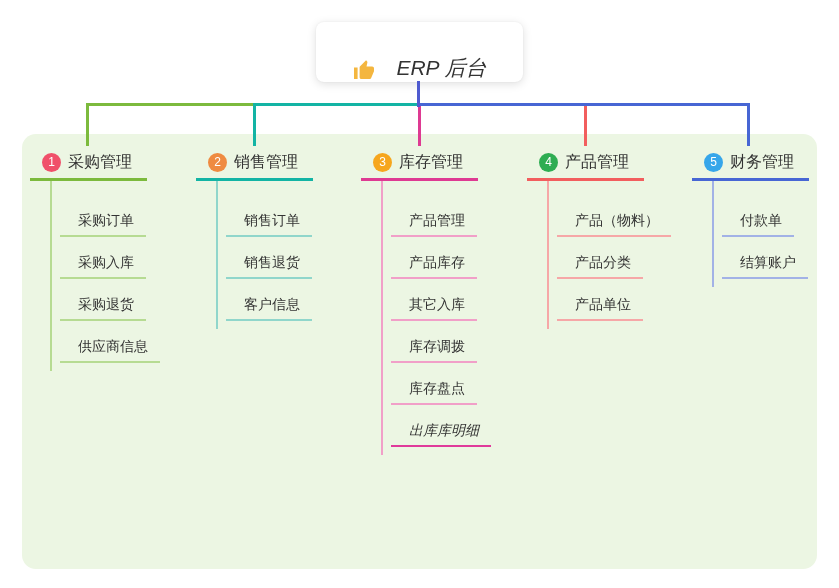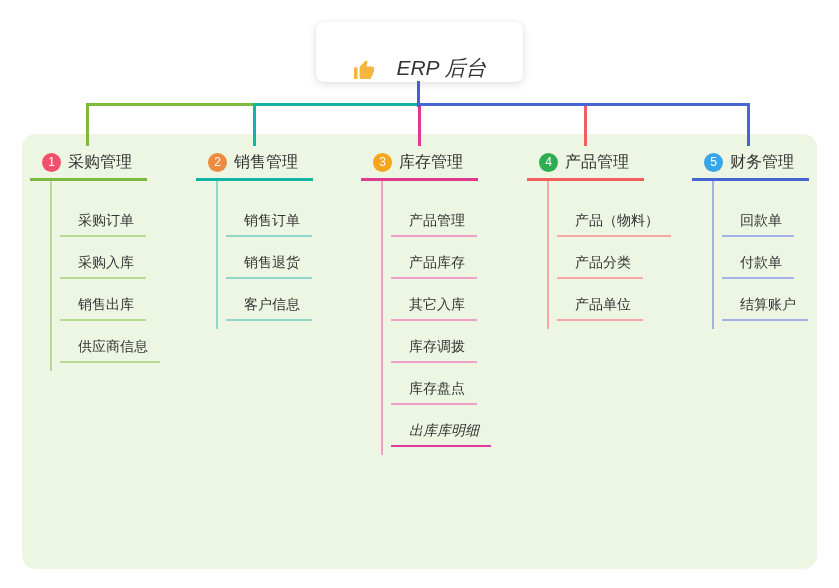--- a/index.html
+++ b/index.html
@@ -73,21 +73,21 @@
       <span class="branch-label">采购管理</span>
     </div>
     <ul class="children">
         <li class="child">
           <span>采购订单</span>
         </li>
         <li class="child">
           <span>采购入库</span>
         </li>
         <li class="child">
-          <span>销售出库</span>
+          <span>采购退货</span>
         </li>
         <li class="child">
           <span>供应商信息</span>
         </li>
       </ul>
   </div>
 
   <div class="branch" style="left: 174px; --line: #13b4a4; --child-line: #90d6cb; --badge: #ef8b41;">
     <div class="branch-title">
       <span class="badge">2</span>
@@ -151,23 +151,20 @@
       </ul>
   </div>
 
   <div class="branch" style="left: 670px; --line: #4766d4; --child-line: #a2b2e6; --badge: #36a6ea;">
     <div class="branch-title">
       <span class="badge">5</span>
       <span class="branch-label">财务管理</span>
     </div>
     <ul class="children">
         <li class="child">
-          <span>回款单</span>
-        </li>
-        <li class="child">
           <span>付款单</span>
         </li>
         <li class="child">
           <span>结算账户</span>
         </li>
       </ul>
   </div>
 </div>
 
 <div class="connectors">

